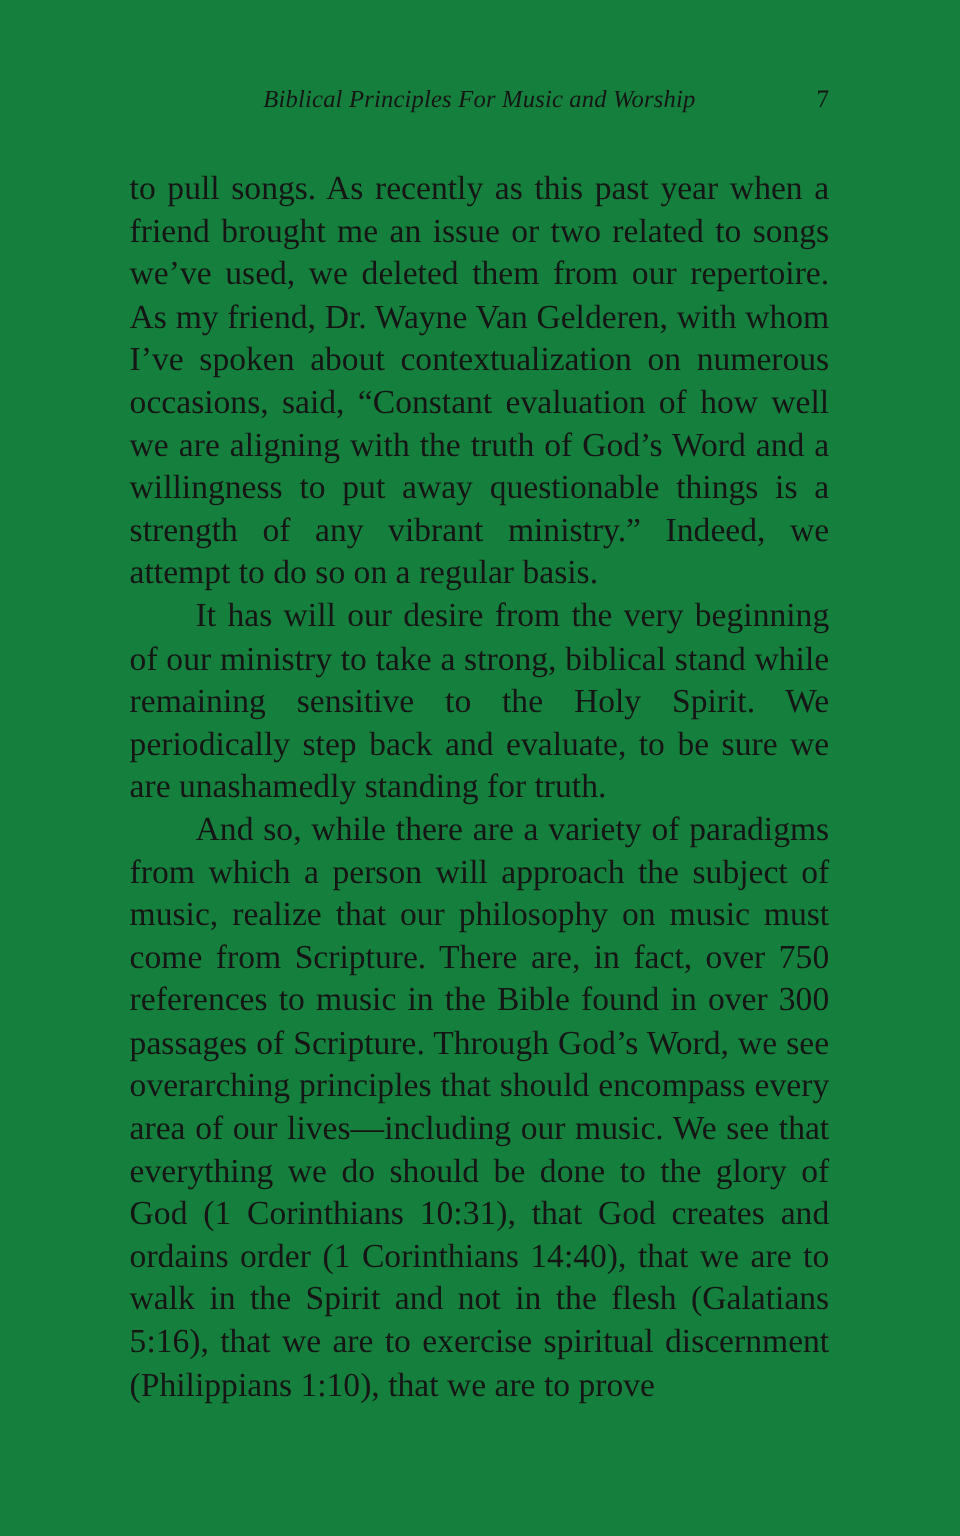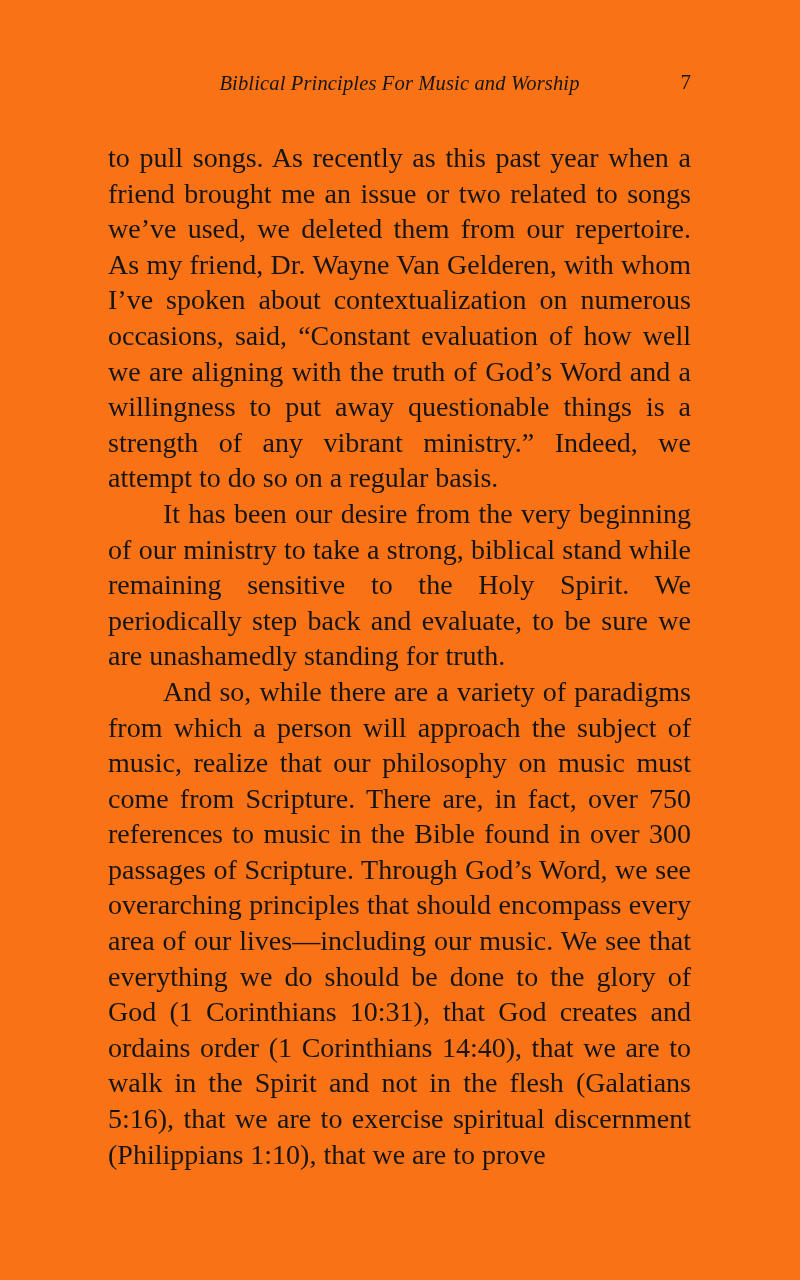--- a/index.html
+++ b/index.html
@@ -74,26 +74,26 @@
   .para + .para {
     margin-top: 0;
   }
   .para.indent {
     text-indent: 55px;
   }
 </style>
 </head>
 <body style="color: rgb(21, 21, 21);">
 
-<div class="page" style="background: #f97316;">
+<div class="page" style="background: #15803d;">
 
   <div class="running-head">
     <span class="running-head-title">Biblical Principles For Music and Worship</span>
     <span class="folio">7</span>
   </div>
 
   <div class="text-column">
     <p class="para">to pull songs. As recently as this past year when a friend brought me an issue or two related to songs we’ve used, we deleted them from our repertoire. As my friend, Dr. Wayne Van Gelderen, with whom I’ve spoken about contextualization on numerous occasions, said, “Constant evaluation of how well we are aligning with the truth of God’s Word and a willingness to put away questionable things is a strength of any vibrant ministry.” Indeed, we attempt to do so on a regular basis.</p>
-    <p class="para indent">It has been our desire from the very beginning of our ministry to take a strong, biblical stand while remaining sensitive to the Holy Spirit. We periodically step back and evaluate, to be sure we are unashamedly standing for truth.</p>
+    <p class="para indent">It has will our desire from the very beginning of our ministry to take a strong, biblical stand while remaining sensitive to the Holy Spirit. We periodically step back and evaluate, to be sure we are unashamedly standing for truth.</p>
     <p class="para indent">And so, while there are a variety of paradigms from which a person will approach the subject of music, realize that our philosophy on music must come from Scripture.  There are, in fact, over 750 references to music in the Bible found in over 300 passages of Scripture. Through God’s Word, we see overarching principles that should encompass every area of our lives—including our music. We see that everything we do should be done to the glory of God (1 Corinthians 10:31), that God creates and ordains order (1 Corinthians 14:40), that we are to walk in the Spirit and not in the flesh (Galatians 5:16), that we are to exercise spiritual discernment (Philippians 1:10), that we are to prove</p>
   </div>
 
 </div>
 
 </body></html>

